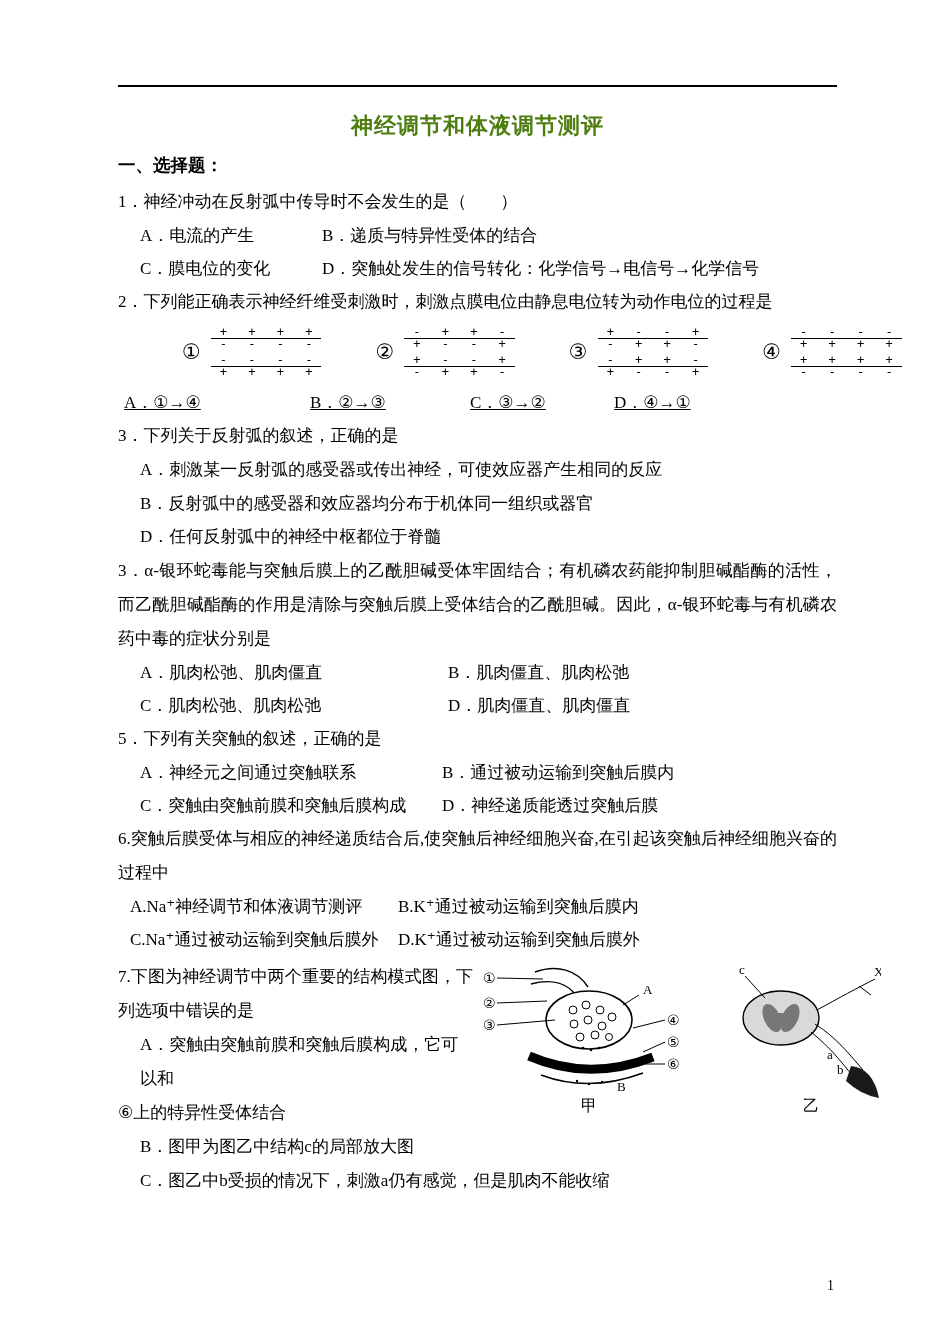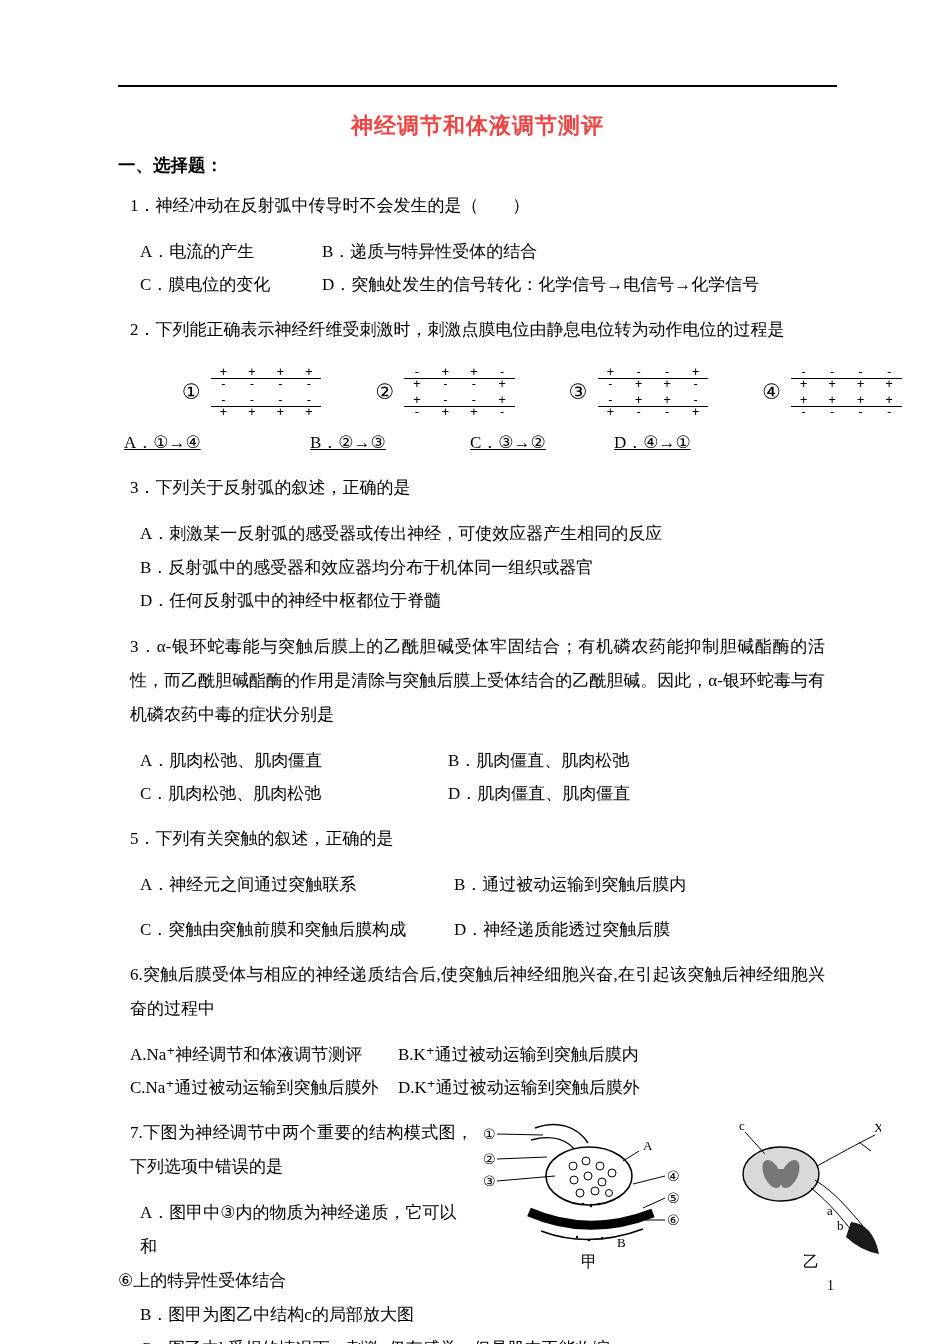--- a/index.html
+++ b/index.html
@@ -9,32 +9,32 @@
     background:#ffffff;
     font-family:"Liberation Serif","DejaVu Sans",serif;
     color:#000;
     overflow:hidden;
   }
   .content { padding:85px 113px 0 118px; }
   .top-rule { border-top:2px solid #000; height:0; margin:0; }
   .doc-title {
     margin:24px 0 10px;
     text-align:center;
-    color:#ef4444;
+    color:#4d7c0f;
     font-weight:bold;
     font-size:22px;
     letter-spacing:1px;
   }
   .section-heading { font-weight:bold; font-size:17.5px; margin:12px 0 8px; }
-  .stem { font-size:17px; line-height:34px; margin:12px; text-align:justify; }
+  .stem { font-size:17px; line-height:34px; margin:0; text-align:justify; }
   .opt-grid { display:grid; font-size:17px; line-height:33px; }
   .g-q1 { grid-template-columns:182px 1fr; padding-left:22px; }
   .g-q2 { grid-template-columns:186px 160px 144px 1fr; padding-left:6px; margin-top:2px;text-decoration:underline; }
   .g-2col { grid-template-columns:308px 1fr; padding-left:22px; }
-  .g-q5  { grid-template-columns:302px 1fr; padding-left:22px;gap:12px; }
+  .g-q5  { grid-template-columns:302px 1fr; padding-left:22px; }
   .g-q6 { grid-template-columns:268px 1fr; padding-left:12px; }
   .opt-list { padding-left:22px; font-size:17px; line-height:33.5px; }
   .opt-list p, .opt-grid span { margin:0; }
 
   
   .memrow { display:flex; align-items:center; padding:8px 0 6px 64px; }
   .mem-item { display:flex; align-items:center; margin-right:54px; }
   .mem-label { font-size:21px; margin-right:10px; }
   .mem { text-align:center; }
   .mrow {
@@ -222,21 +222,21 @@
           <g>
             <text class="fig-text" x="258" y="12">c</text>
             <text class="fig-text" x="393" y="14">X</text>
             <text class="fig-text" x="346" y="97">a</text>
             <text class="fig-text" x="356" y="112">b</text>
             <text class="cap" x="322" y="149">乙</text>
           </g>
         </svg>
       </div>
       <p class="stem">7.下图为神经调节中两个重要的结构模式图，下列选项中错误的是</p>
-      <p class="opt-line">A．图甲中③内的物质为神经递质，它可以和</p>
+      <p class="opt-line">A．突触由突触前膜和突触后膜构成，它可以和</p>
       <p class="cont-line">⑥上的特异性受体结合</p>
       <div class="clear"></div>
       <p class="opt-line">B．图甲为图乙中结构c的局部放大图</p>
       <p class="opt-line">C．图乙中b受损的情况下，刺激a仍有感觉，但是肌肉不能收缩</p>
     </div>
 
   </div>
 
   <div class="pageno">1</div>
 </div>

